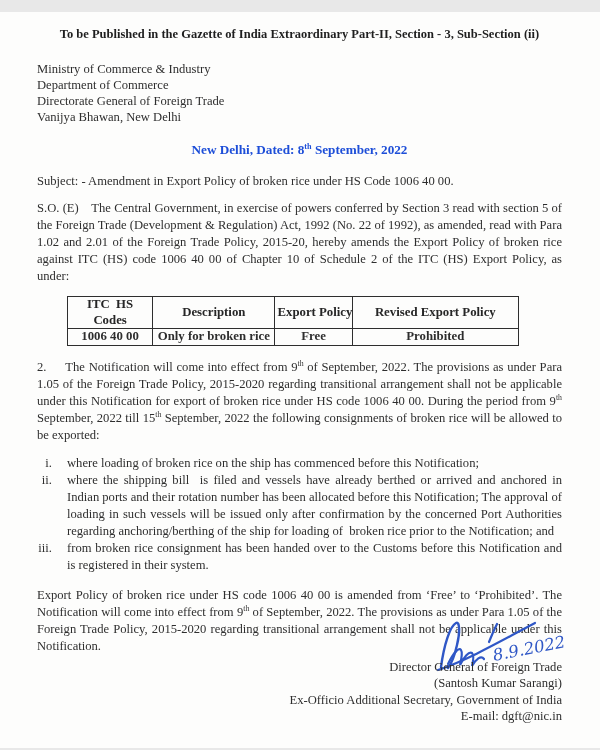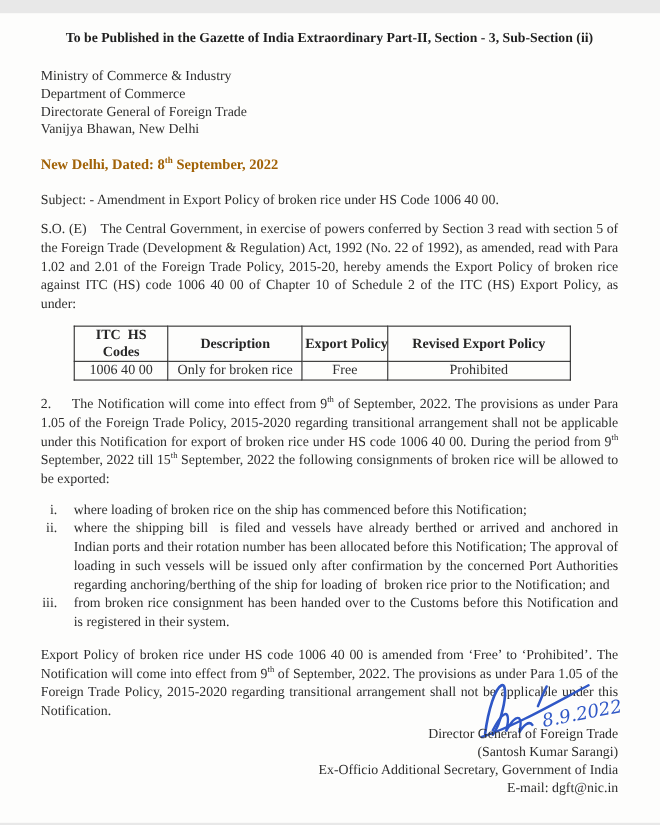--- a/index.html
+++ b/index.html
@@ -15,31 +15,31 @@
   sup{font-size:0.62em;line-height:0;vertical-align:super;}
   .gazette-header{
     text-align:center;font-weight:bold;font-size:12.5px;
     white-space:nowrap;margin-bottom:19px;color:#1f1f1f;
   }
   .ministry-block{line-height:16px;margin-bottom:16px;}
   .notif-title{
     text-align:center;font-weight:bold;font-size:13.2px;
     text-decoration:underline;line-height:16px;color:#1f1f1f;
   }
-  .dateline{text-align:left;font-weight:bold;font-size:13.2px;line-height:17px;margin-bottom:15px;color:#a16207;}
+  .dateline{text-align:center;font-weight:bold;font-size:13.2px;line-height:17px;margin-bottom:15px;color:#1d4ed8;}
   .subject-line{margin-bottom:10px;line-height:17px;}
   .just{text-align:justify;line-height:17px;}
   .so-para{margin-bottom:11px;}
   table.policy-table{
     border-collapse:collapse;margin-left:30px;width:452px;
     font-size:12.8px;table-layout:fixed;
   }
   table.policy-table th,table.policy-table td{
     border:1.5px solid #2e2e2e;text-align:center;
-    padding:0 2px;line-height:15.5px;font-weight:normal;
+    padding:0 2px;line-height:15.5px;font-weight:bold;
   }
   table.policy-table th{font-weight:bold;color:#262626;}
   .col1{width:85px;}.col2{width:122px;}.col3{width:77px;}.col4{width:166px;}
   .para-2{margin-top:13px;}
   .consignment-list{margin-top:11px;}
   .list-item{display:flex;line-height:17px;}
   .list-marker{flex:none;width:15px;text-align:right;}
   .list-text{flex:1;margin-left:15px;text-align:justify;}
   .section-3-heading{margin-top:15px;font-weight:bold;font-size:13px;color:#1f1f1f;line-height:17px;}
   .section-3-heading .underlined{text-decoration:underline;}

